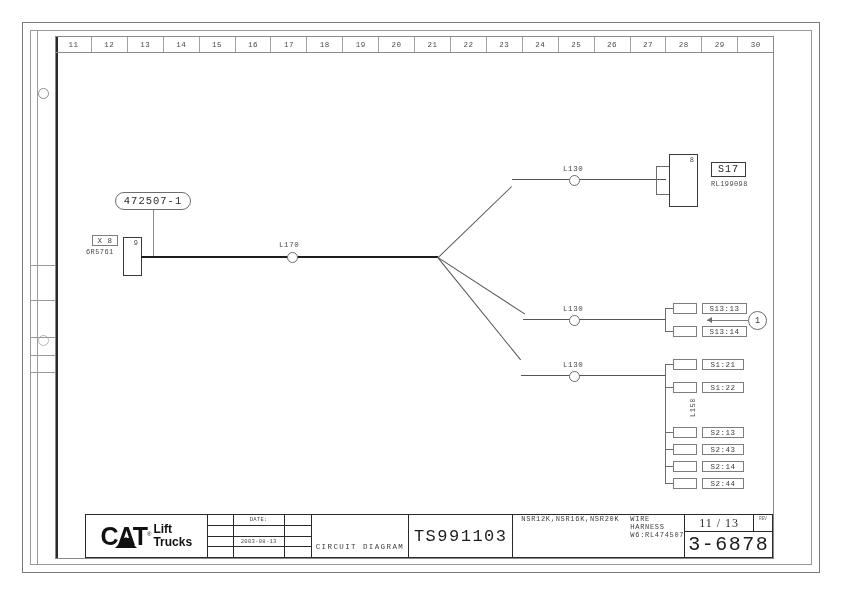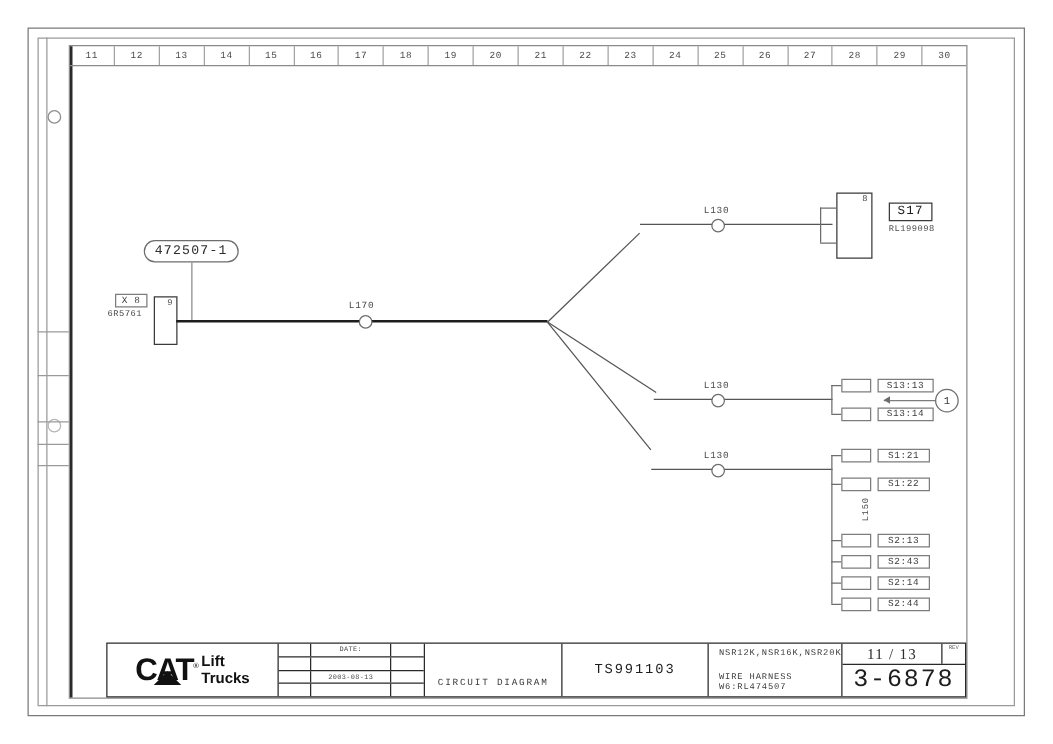--- a/index.html
+++ b/index.html
@@ -48,22 +48,22 @@
   .tb-rev{width:120px;display:flex;flex-direction:column;}
   .tb-rev-row{flex:1 1 0;display:flex;border-bottom:1px solid #2a2a2a;}
   .tb-rev-row:last-child{border-bottom:none;}
   .tb-rev-row .c1{width:26px;border-right:1px solid #2a2a2a;box-sizing:border-box;}
   .tb-rev-row .c2{flex:1 1 0;border-right:1px solid #2a2a2a;box-sizing:border-box;
                   display:flex;align-items:center;justify-content:center;font-size:5.5px;letter-spacing:.3px;color:#4a4a4a;}
   .tb-rev-row .c3{width:26px;}
   .tb-cd{width:112px;display:flex;align-items:flex-end;justify-content:center;padding-bottom:6px;
          font-size:7.5px;letter-spacing:1.4px;color:#3d3d3d;}
   .tb-dwg{width:120px;display:flex;align-items:center;justify-content:center;
-          font-size:11px;letter-spacing:1.5px;color:#1d1d1d;}
-  .tb-desc{flex:1 1 0;display:flex;flex-direction:column;justify-content:center;padding-left:8px;gap:11px;}
+          font-size:17px;letter-spacing:1.5px;color:#1d1d1d;}
+  .tb-desc{flex:1 1 0;display:flex;flex-direction:row;justify-content:center;padding-left:8px;gap:11px;}
   .tb-desc div{font-size:7px;letter-spacing:.7px;color:#3d3d3d;}
   .tb-sheet{width:100px;display:flex;flex-direction:column;}
   .tb-sheet-top{height:17px;border-bottom:1.5px solid #2a2a2a;display:flex;box-sizing:border-box;}
   .tb-sheet-top .sn{flex:1 1 0;display:flex;align-items:center;justify-content:center;
                     font-size:12px;letter-spacing:1px;color:#2d2d2d;border-right:1.5px solid #2a2a2a;box-sizing:border-box;font-family:Liberation Serif, serif;}
   .tb-sheet-top .rv{width:18px;display:flex;align-items:flex-start;justify-content:center;
                     font-size:4.5px;color:#6a6a6a;padding-top:1px;}
   .tb-sheet-bot{flex:1 1 0;display:flex;align-items:center;justify-content:center;
                 font-size:20px;letter-spacing:1.5px;color:#1d1d1d;}
   

